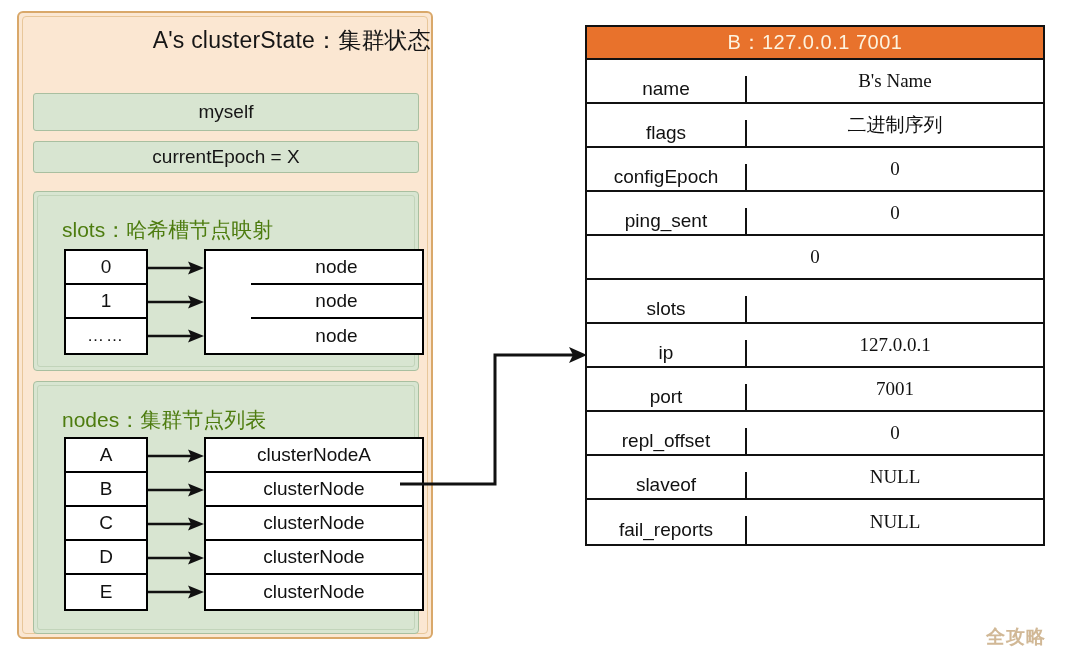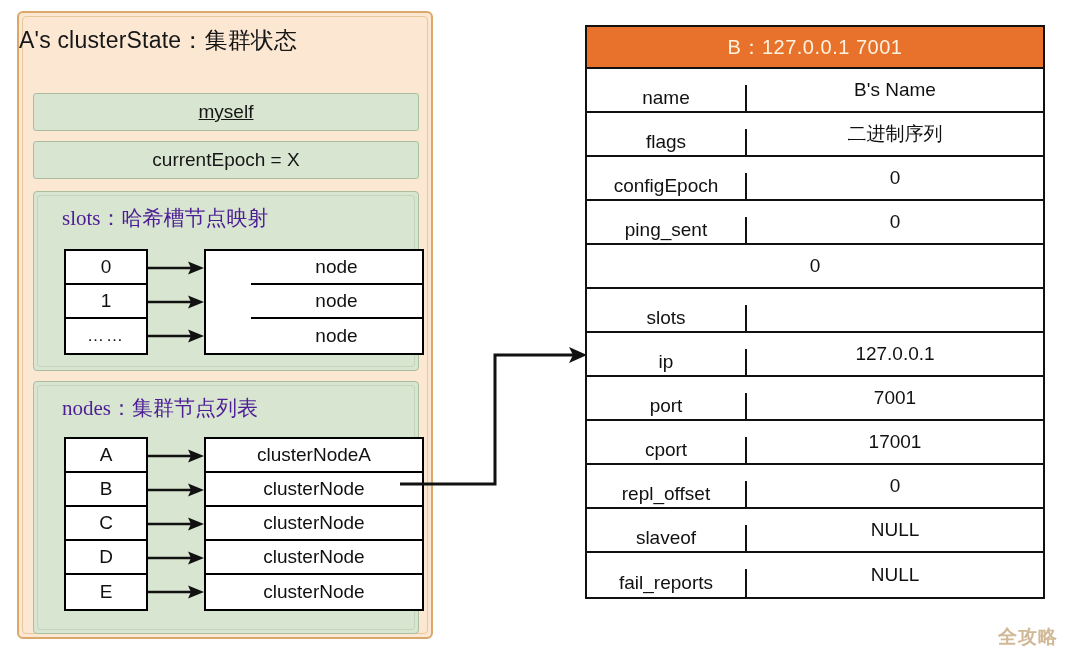--- a/index.html
+++ b/index.html
@@ -38,43 +38,43 @@
     border-radius: 4px;
     box-sizing: border-box;
     pointer-events: none;
   }
 
   .panel-title {
     position: absolute;
     left: 0;
     top: 12px;
     width: 100%;
-    text-align: left;
+    text-align: right;
     font-size: 23px;
     letter-spacing: 0.2px;
     color: #161616;
   }
 
   
   .green-bar {
     position: absolute;
     left: 14px;
     width: 386px;
     background: #d8e5d1;
     border: 1px solid #a9bfa0;
     border-radius: 3px;
     box-sizing: border-box;
     display: flex;
     align-items: center;
     justify-content: center;
     font-size: 19px;
     color: #161616;
   }
-  .bar-myself { top: 80px; height: 38px; text-decoration: underline; }
-  .bar-epoch  { top: 128px; height: 38px; }
+  .bar-myself { top: 80px; height: 38px; }
+  .bar-epoch  { top: 128px; height: 32px; }
 
   
   .green-panel {
     position: absolute;
     left: 14px;
     width: 386px;
     background: #d8e5d1;
     border: 1px solid #a9bfa0;
     border-radius: 4px;
     box-sizing: border-box;
@@ -87,25 +87,24 @@
     left: 3px; top: 3px; right: 3px; bottom: 3px;
     border: 1px solid #c2d4ba;
     border-radius: 3px;
     box-sizing: border-box;
     pointer-events: none;
   }
 
   .sub-title {
     position: absolute;
     left: 28px;
-    top: 12px;
+    top: 24px;
     font-size: 21px;
-    color: #4c1d95;
+    color: #4d7c0f;
     white-space: nowrap;
-    font-family: Liberation Serif, serif;
   }
 
   
   .key-col {
     position: absolute;
     left: 30px;
     width: 84px;
     border: 2px solid #000;
     box-sizing: border-box;
     background: #fff;
@@ -165,21 +164,21 @@
     position: absolute;
     left: 585px;
     top: 25px;
     width: 460px;
     border: 2px solid #111;
     border-collapse: collapse;
     box-sizing: border-box;
     background: #fff;
   }
   .node-table-header {
-    height: 42px;
+    height: 33px;
     background: #e8722c;
     display: flex;
     align-items: center;
     justify-content: center;
     color: #fdf3df;
     font-size: 20px;
     letter-spacing: 0.5px;
     border-bottom: 2px solid #111;
     box-sizing: border-box;
   }
@@ -201,36 +200,37 @@
     color: #111;
     margin-top: 16px;
   }
   .node-cell-val {
     flex: 1;
     display: flex;
     align-items: center;
     justify-content: center;
     font-size: 19px;
     color: #111;
+    font-family: Liberation Serif, serif;
   }
 
   
   .connector {
     position: absolute;
     left: 400px;
     top: 340px;
     width: 200px;
     height: 160px;
     pointer-events: none;
   }
 
   
   .watermark {
     position: absolute;
-    right: 16px;
+    right: 28px;
     bottom: 12px;
     font-size: 19px;
     font-weight: bold;
     color: #c9ac84;
     letter-spacing: 1px;
     opacity: 0.85;
     margin-left: 10px;
   }
 </style>
 </head>
@@ -354,24 +354,20 @@
   </div>
   <div class="node-row">
     <div class="node-cell-key">ip</div>
     <div class="node-cell-val">127.0.0.1</div>
   </div>
   <div class="node-row">
     <div class="node-cell-key">port</div>
     <div class="node-cell-val">7001</div>
   </div>
   <div class="node-row">
-    <div class="node-cell-key">cport</div>
-    <div class="node-cell-val">17001</div>
-  </div>
-  <div class="node-row">
     <div class="node-cell-key">repl_offset</div>
     <div class="node-cell-val">0</div>
   </div>
   <div class="node-row">
     <div class="node-cell-key">slaveof</div>
     <div class="node-cell-val">NULL</div>
   </div>
   <div class="node-row">
     <div class="node-cell-key">fail_reports</div>
     <div class="node-cell-val">NULL</div>

